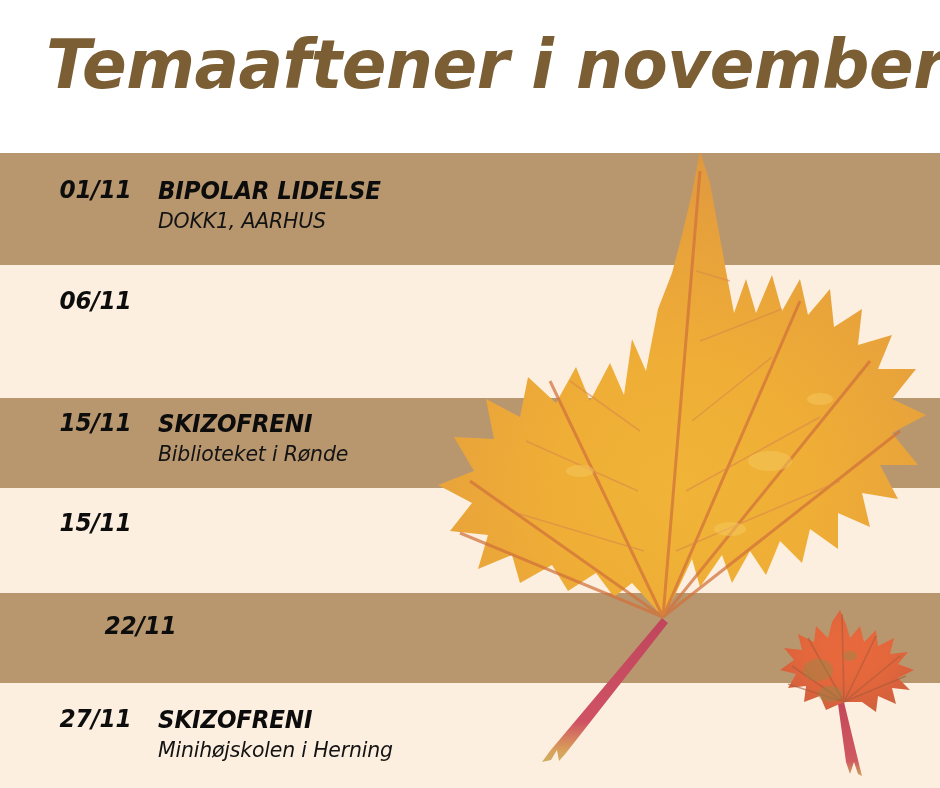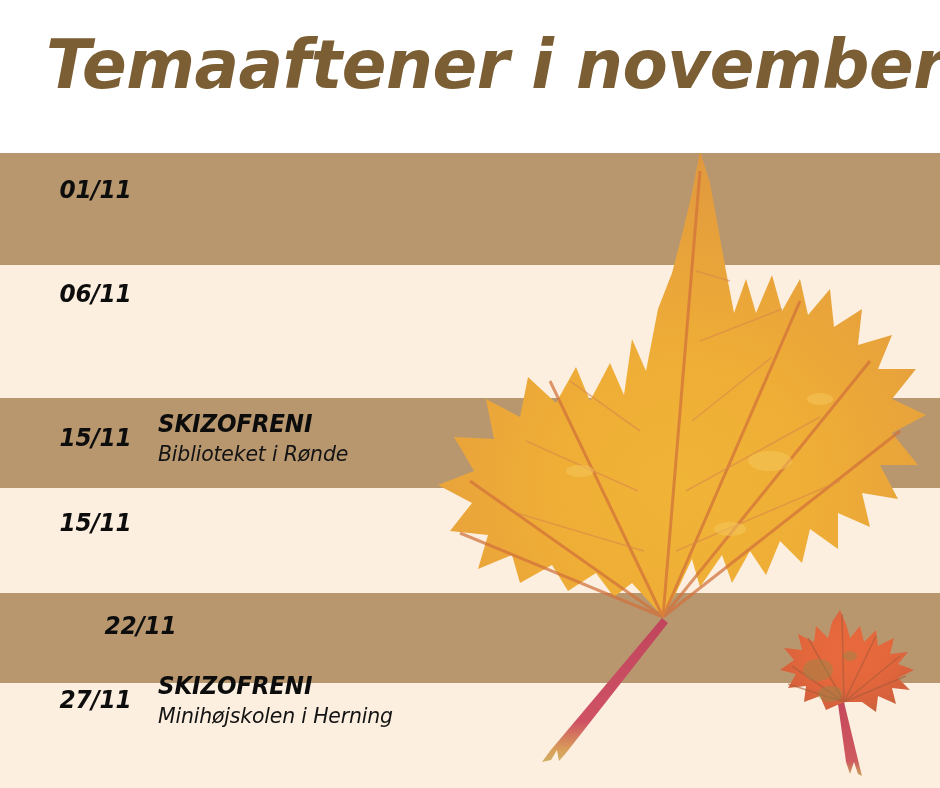--- a/index.html
+++ b/index.html
@@ -47,21 +47,21 @@
     position:absolute; left:0; top:153px; width:940px; height:635px;
     z-index:2; pointer-events:none; overflow:hidden;
   }
   #leaf-big { position:absolute; left:400px; top:-22px; width:530px; height:640px; }
   #leaf-small { position:absolute; left:778px; top:455px; width:140px; height:175px; }
 
   
   #rows { position:absolute; left:0; top:0; width:940px; height:788px; z-index:4; }
   .event-row {
     position:absolute; left:0; width:940px;
-    display:flex; align-items:center;
+    display:flex; align-items:flex-start;
   }
   .row-date {
     width:158px; flex:0 0 158px;
     padding-left:64px;
     color:#0d0d0d;
     font-family:"DejaVu Sans", sans-serif;
     font-weight:700;
     font-size:25px;
     line-height:30px;
     letter-spacing:-0.3px;
@@ -208,23 +208,29 @@
   </div>
 
   <div id="title-area">
     <h1 id="poster-title">Temaaftener i november</h1>
   </div>
 
   <div id="rows">
 
     <div class="event-row" style="top:175px;">
       <div class="row-date">01/11</div>
-    </div>
-
-    <div class="event-row" style="top:279px;gap:8px;">
+      <div class="row-body">
+        <div class="row-title">
+          <span>BIPOLAR LIDELSE</span>
+        </div>
+        <div class="row-venue">DOKK1, AARHUS</div>
+      </div>
+    </div>
+
+    <div class="event-row" style="top:286px;gap:8px;">
       <div class="row-date">06/11</div>
     </div>
 
     <div class="event-row" style="top:408px;">
       <div class="row-date">15/11</div>
       <div class="row-body">
         <div class="row-title">
           <span>SKIZOFRENI</span>
         </div>
         <div class="row-venue">Biblioteket i Rønde</div>
@@ -232,21 +238,21 @@
     </div>
 
     <div class="event-row" style="top:508px;">
       <div class="row-date">15/11</div>
     </div>
 
     <div class="event-row" style="top:611px;margin-left:45px;">
       <div class="row-date">22/11</div>
     </div>
 
-    <div class="event-row" style="top:670px;">
+    <div class="event-row" style="top:704px;">
       <div class="row-date">27/11</div>
       <div class="row-body">
         <div class="row-title">
           <span>SKIZOFRENI</span>
         </div>
         <div class="row-venue">Minihøjskolen i Herning</div>
       </div>
     </div>
 
   </div>

